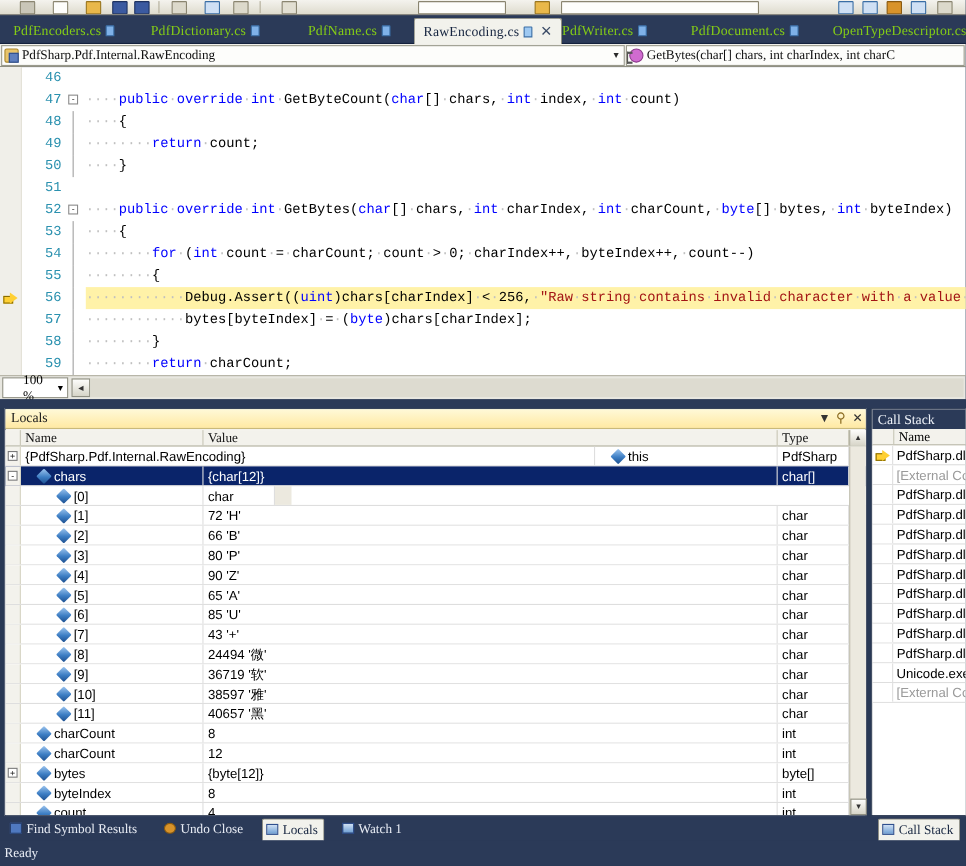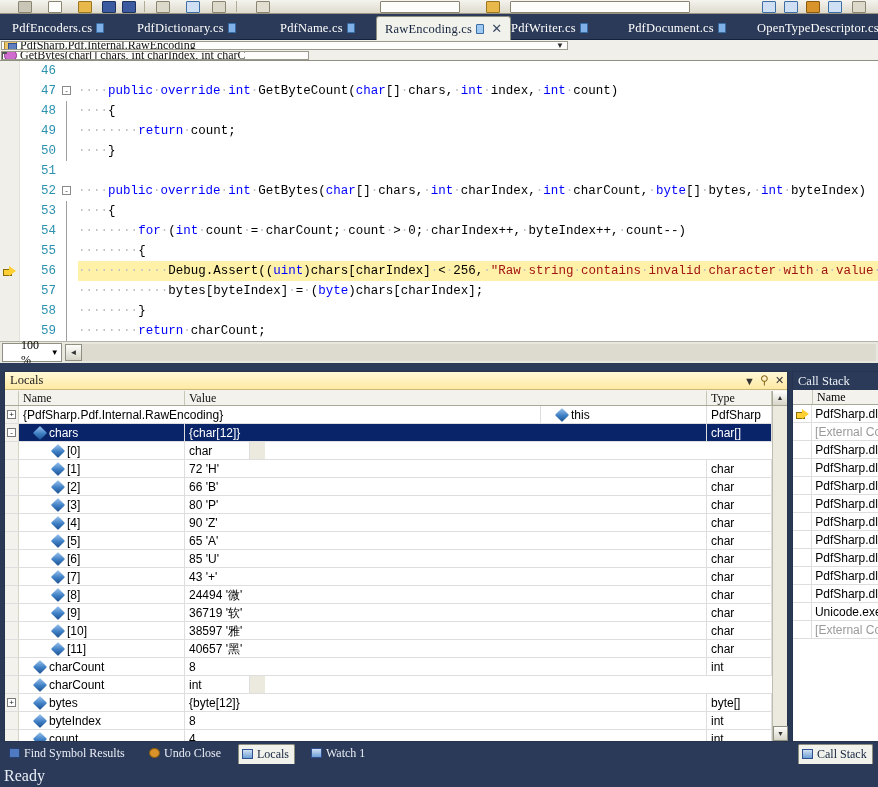--- a/index.html
+++ b/index.html
@@ -26,21 +26,21 @@
   .tb-sep { position:absolute; top:1px; width:1px; height:11px; background:#b2ad99; }
 
   
   .tabbar {
     position: absolute; top: 14px; left: 0; width: 878px; height: 26px;
     background: #2b3a58;
     border-bottom: 1px solid #14213d;
   }
   .tab {
     position: absolute; top: 3px; height: 23px;
-    color: #ffffff;
+    color: #84cc16;
     font-family: "Liberation Serif", serif;
     font-size: 12.5px;
     line-height: 23px;
     padding: 0 8px;
     white-space: nowrap;
     letter-spacing: .2px;
   }
   .tab.active {
     background: #f2f2ec;
     color: #15243f;
@@ -62,21 +62,20 @@
     display:inline-block; margin-left:7px; font-size:13px; color:#3b4b66;
     font-family:"Liberation Sans",sans-serif; vertical-align:0px;
   }
 
   
   .navbar {
     position: absolute; top: 40px; left: 0; width: 878px; height: 21px;
     background: #f0efe9;
     border-bottom: 1px solid #8f8f82;
     display: flex;
-    flex-direction: column;
   }
   .nav-combo {
     position: relative;
     height: 19px; margin: 1px 0 0 1px;
     background: #fdfdfb;
     border: 1px solid #9a9a8c;
     display: flex; align-items: center;
     font-family: "Liberation Serif", serif;
     font-size: 12px; color: #101010;
     overflow: hidden;
@@ -304,21 +303,21 @@
     display:inline-block; width:11px; height:10px; margin-right:4px; vertical-align:-1px;
     border:1px solid #2f4f8e; background:linear-gradient(#cfe0f4,#6e9fd4);
   }
   .btab .bico.undo { background:#d8932a; border-color:#8a5a10; border-radius:50%; }
   .btab .bico.find { background:#4f79c0; border-color:#27406f; }
 
   
   .statusbar {
     position:absolute; top:764px; left:0; width:878px; height:23px;
     background:#2b3a58; color:#e9edf5;
-    font-family:"Liberation Serif",serif; font-size:16px;
+    font-family:"Liberation Serif",serif; font-size:12px;
     display:flex; align-items:center; padding-left:4px;
   }
 </style>
 </head>
 <body>
 
 <div id="app">
 
   <div class="toolbar-strip">
     <div class="tb-ico" style="left:18px;background:#c9c6b8;"></div>
@@ -515,20 +514,21 @@
           <div class="grow">
             <div class="gc gc-gut"></div>
             <div class="gc gc-name ind0"><span class="vicon"></span><span>charCount</span></div>
             <div class="gc gc-value">8</div>
             <div class="gc gc-type">int</div>
             <div class="gc gc-sb"></div>
           </div>
           <div class="grow">
             <div class="gc gc-gut"></div>
             <div class="gc gc-name ind0"><span class="vicon"></span><span>charCount</span></div>
+            <div class="gc gc-value">12</div>
             <div class="gc gc-type">int</div>
             <div class="gc gc-sb"></div>
           </div>
           <div class="grow">
             <div class="gc gc-gut">
               <span class="expander">+</span>
             </div>
             <div class="gc gc-name ind0"><span class="vicon"></span><span>bytes</span></div>
             <div class="gc gc-value">{byte[12]}</div>
             <div class="gc gc-type">byte[]</div>

